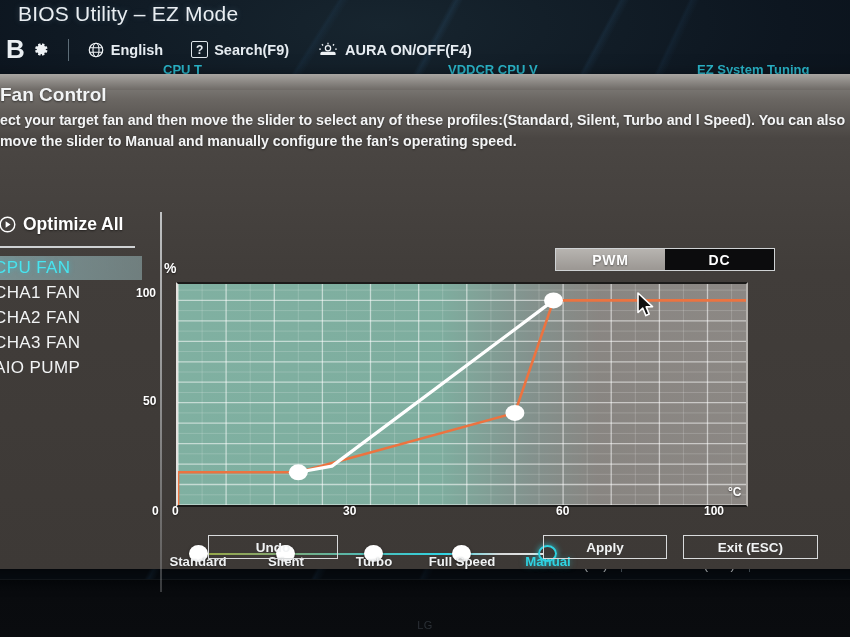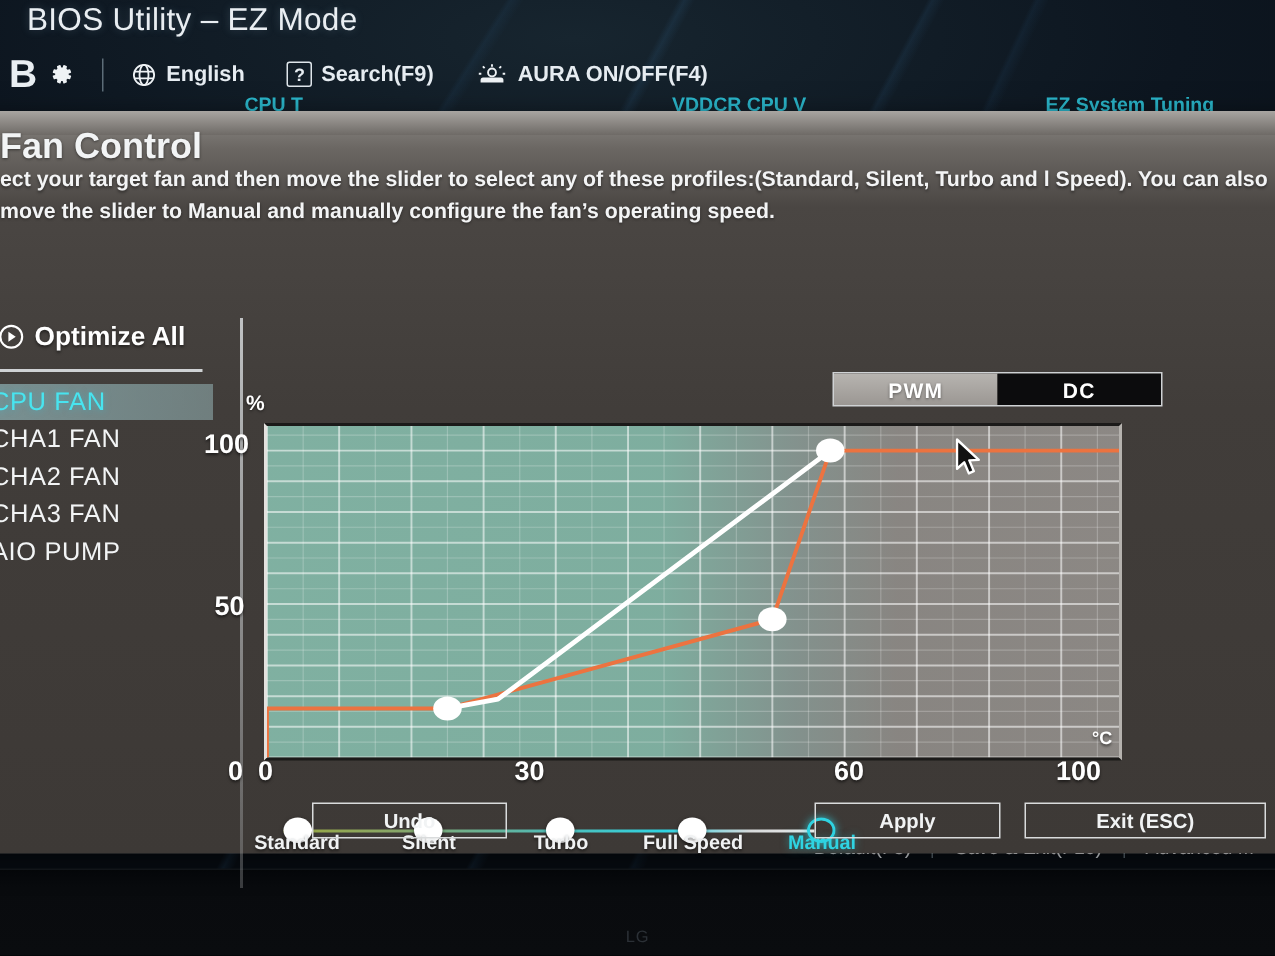--- a/index.html
+++ b/index.html
@@ -83,21 +83,21 @@
     background:linear-gradient(180deg,#8e8b87 0%,#6b6763 5%,#4a4643 13%,#413d3a 40%,#3d3936 100%);
     z-index:4;
     box-shadow:0 4px 16px rgba(0,0,0,.55);
   }
   #dlg-topglow{
     position:absolute;left:0;top:0;width:100%;height:16px;
     background:linear-gradient(180deg,#a8a5a1,#6e6a66);
   }
   #dlg-title{
     position:absolute; left:40px; top:10px;
-    font-size:24px; color:#f2f4f5; font-weight:bold;
+    font-size:19px; color:#f2f4f5; font-weight:bold;
     text-shadow:0 1px 2px rgba(0,0,0,.5);
   }
   #dlg-desc{
     position:absolute; left:40px; top:36px; width:880px;
     font-size:14.2px; line-height:21px; color:#f3f4f5; font-weight:bold;
     text-shadow:0 1px 2px rgba(0,0,0,.45);
   }
 
   
   #optimize-all{
@@ -157,21 +157,21 @@
         rgba(172,168,164,.70) 100%);
     border-left:2px solid #e3e1de;
     border-top:2px solid #1b1a19;
     border-right:2px solid #b5b2ae;
     border-bottom:2px solid #1b1a19;
     overflow:hidden;
   }
   #grid{ position:absolute; inset:0; }
   #chart-svg{ position:absolute; left:0; top:0; }
   .axis-lbl{
-    position:absolute; color:#ffffff; font-size:18px; font-weight:bold;
+    position:absolute; color:#ffffff; font-size:12px; font-weight:bold;
     text-shadow:0 1px 2px rgba(0,0,0,.55);
   }
   #pct-sym{ left:-12px; top:-22px; font-size:14px; }
   #y-100{ left:-40px; top:4px; }
   #y-50 { left:-33px; top:112px; }
   #y-0  { left:-24px; top:222px; }
   #x-0  { left:-4px;  top:222px; }
   #x-30 { left:167px; top:222px; }
   #x-70 { left:380px; top:222px; }
   #x-100{ left:528px; top:222px; }
@@ -207,21 +207,21 @@
   .dlg-btn{
     position:absolute; height:24px;
     border:1.4px solid #d9dbdc; background:transparent;
     color:#f1f3f4; font-size:13.5px; font-weight:bold;
     display:flex; align-items:center; justify-content:center;
     font-family:"Liberation Sans", sans-serif;
     cursor:pointer;
   }
   #btn-undo { left:248px; top:461px; width:130px; }
   #btn-apply{ left:583px; top:461px; width:124px; }
-  #btn-exit { left:723px; top:461px; width:161px; }
+  #btn-exit { left:723px; top:461px; width:135px; }
 
   
   #bottom-bar{
     position:absolute; left:0; bottom:58px; width:850px; height:30px;
     display:flex; align-items:center; justify-content:flex-end;
     gap:0; padding-right:0px; z-index:3;
   }
   .bb-item{ color:#e3e8ec; font-size:13px; padding:0 14px; white-space:nowrap; }
   .bb-sep{ width:1px; height:16px; background:#5a6770; }
 </style>

